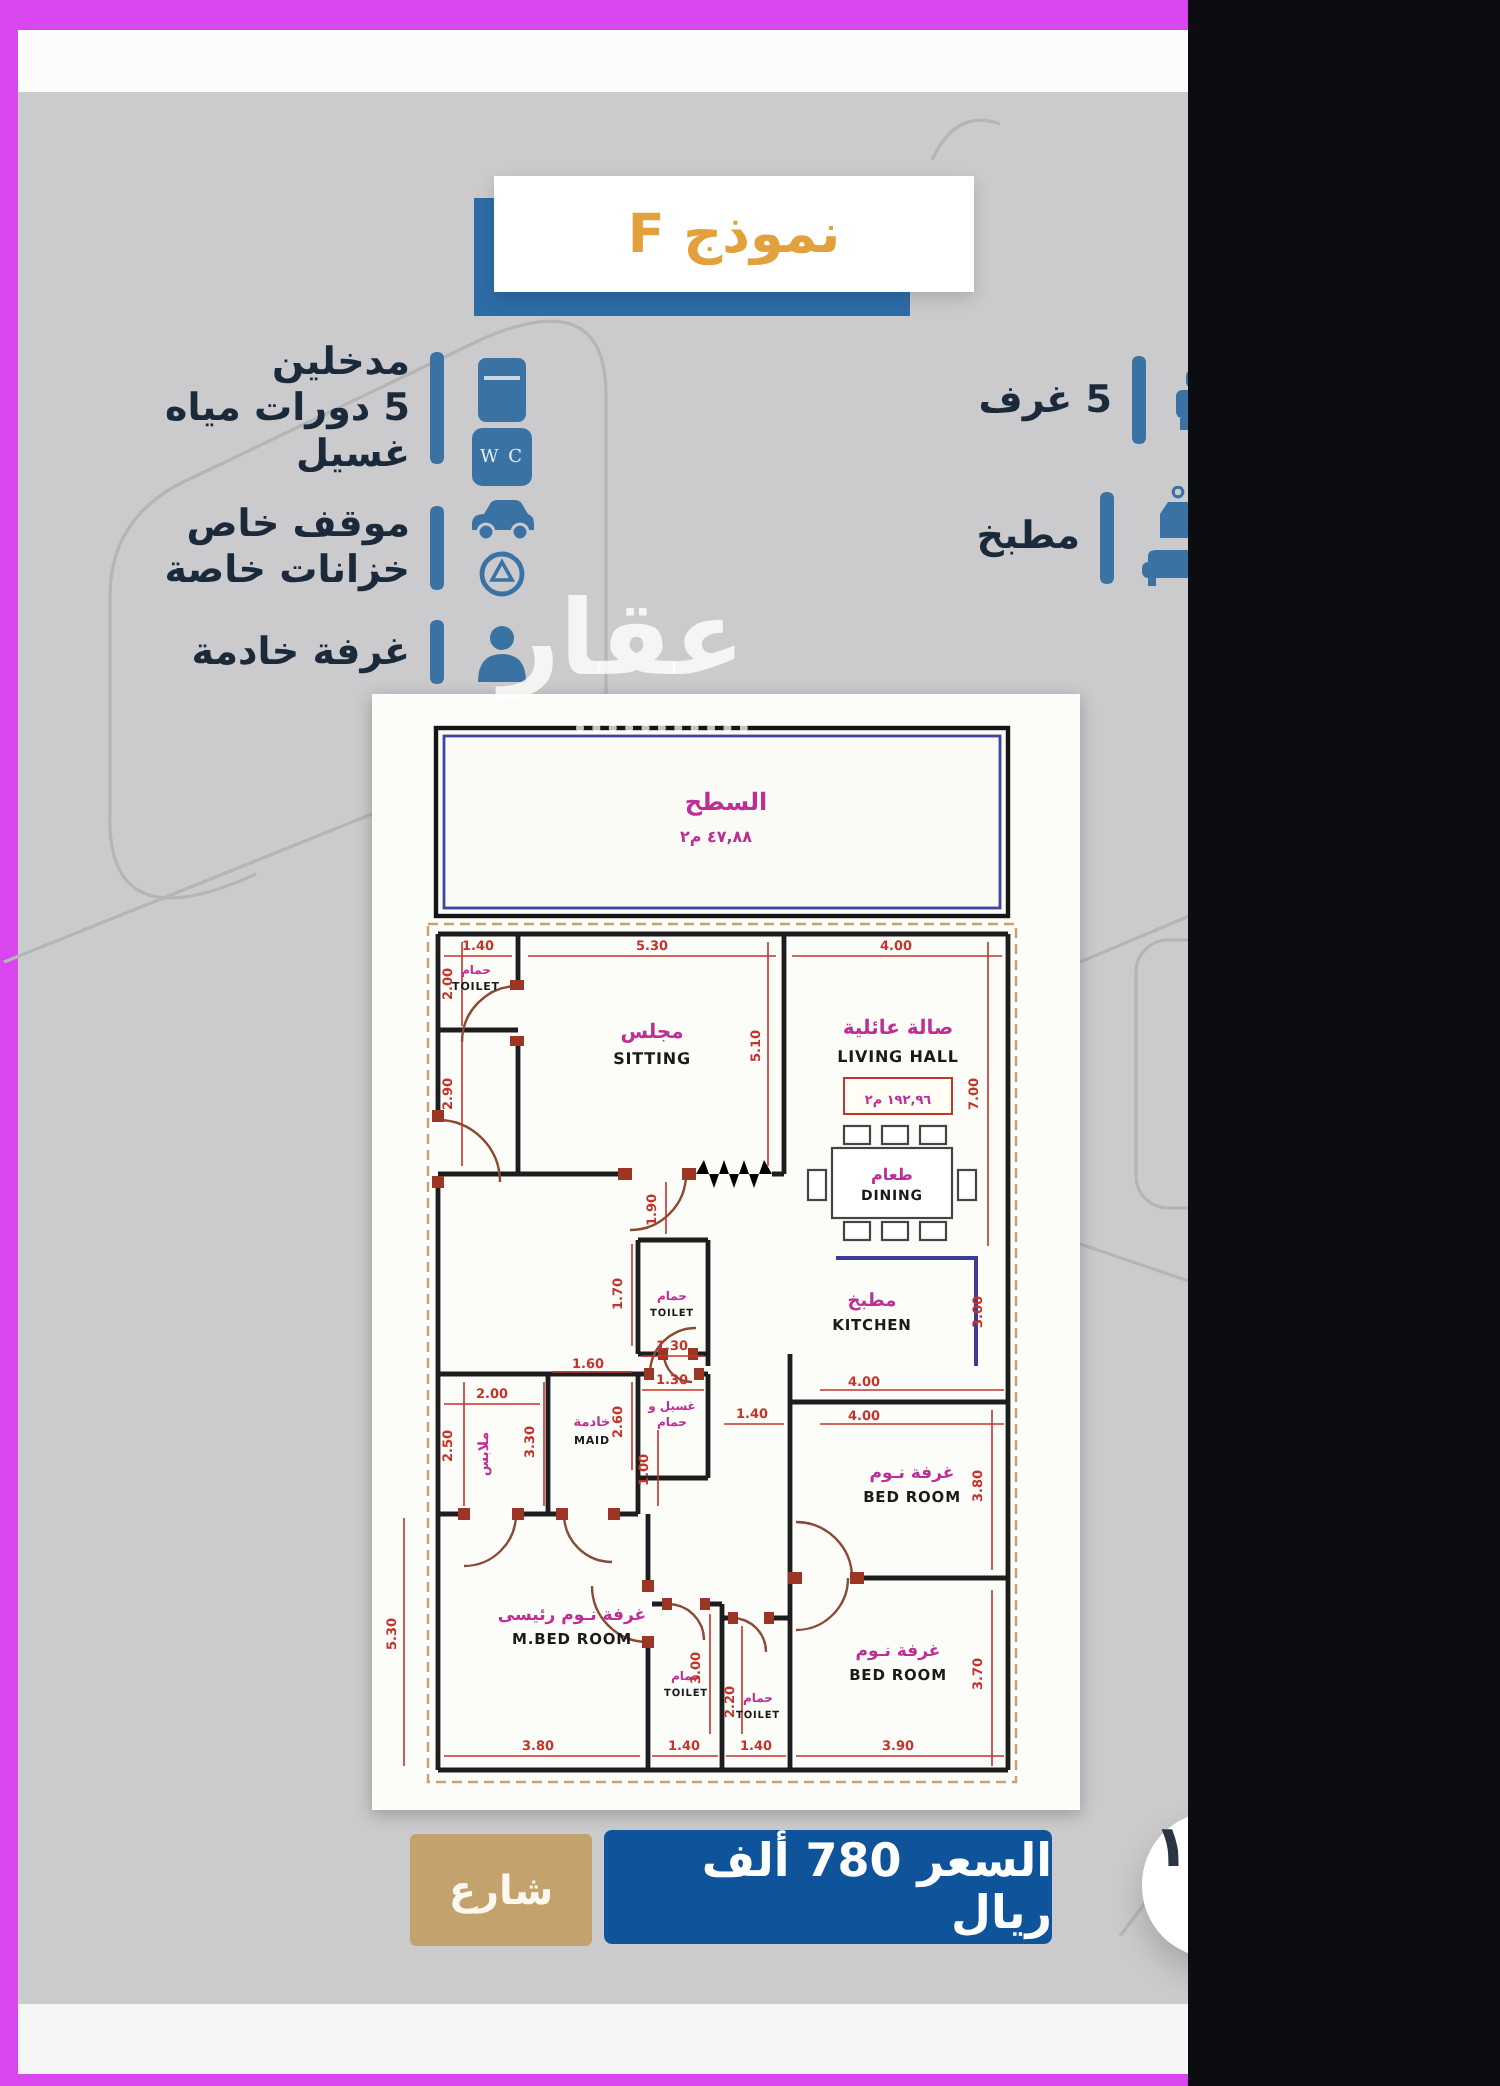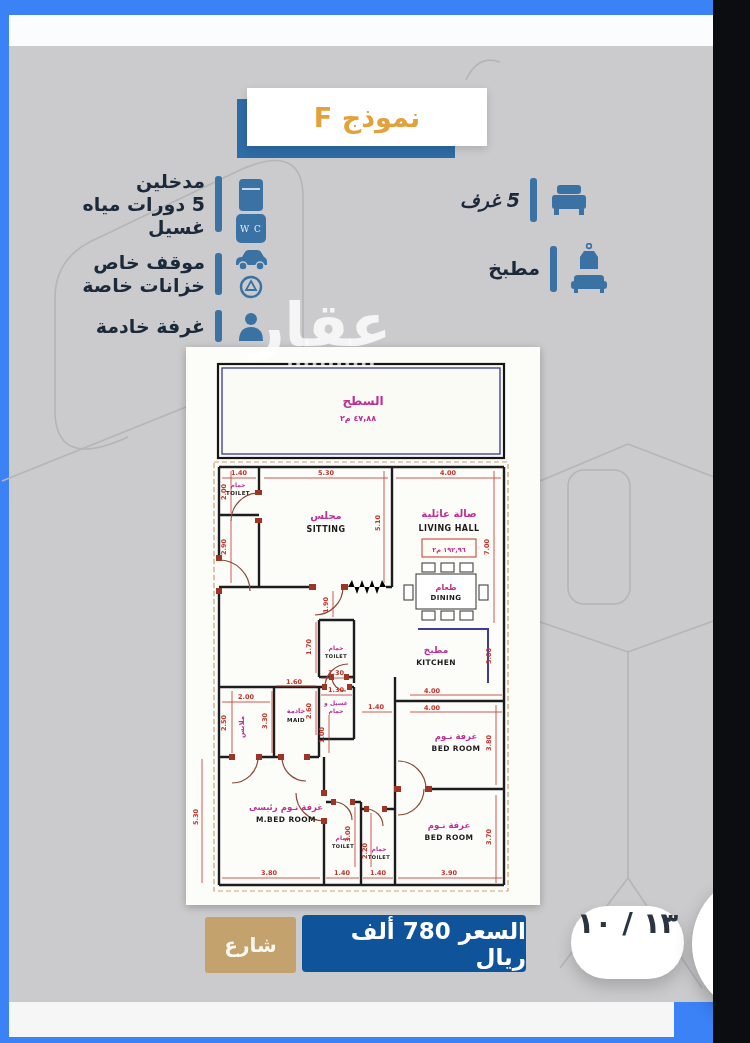--- a/index.html
+++ b/index.html
@@ -1,17 +1,17 @@
 <!DOCTYPE html>
 <html><head>
 <meta charset="utf-8">
 <style>
   html,body{margin:0;padding:0;background:#0c0d10;}
-  .stage{position:relative;width:686px;height:1043px;overflow:hidden;background:#3b82f6;
-         font-family:"DejaVu Sans",sans-serif;padding-left:27px;}
+  .stage{position:relative;width:594px;height:1043px;overflow:hidden;background:#d946ef;
+         font-family:"DejaVu Sans",sans-serif;}
   
   .top-white{position:absolute;left:9px;top:15px;width:719px;height:31px;background:#fbfcfd;}
   .main-gray{position:absolute;left:9px;top:46px;width:719px;height:956px;background:#cbcbcd;}
   .bottom-white{position:absolute;left:9px;top:1002px;width:665px;height:35px;background:#f6f6f7;}
   
   .deco{position:absolute;left:0;top:0;z-index:1;pointer-events:none;}
   .deco path,.deco rect{stroke:#b5b5b8;stroke-width:1.6;fill:none;}
   
   .title-shadow{position:absolute;left:237px;top:99px;width:218px;height:59px;background:#2e6ca6;z-index:2;}
   .title-card{position:absolute;left:247px;top:88px;width:240px;height:58px;background:#ffffff;z-index:3;
@@ -33,21 +33,21 @@
              display:flex;align-items:center;justify-content:center;color:#ffffff;font-size:23px;font-weight:bold;z-index:4;cursor:pointer;}
   .btn-price span,.btn-street span{direction:rtl;}
   .pill-counter{position:absolute;left:571px;top:906px;width:113px;height:73px;background:#ffffff;border-radius:36px;
                 display:flex;align-items:flex-start;justify-content:center;color:#2a3442;font-size:29px;font-weight:bold;
                 box-shadow:0 8px 16px rgba(0,0,0,.18);z-index:4;cursor:pointer;}
   .dots-circle{position:absolute;left:692px;top:872px;width:144px;height:144px;border-radius:50%;background:#ffffff;
                box-shadow:0 8px 18px rgba(0,0,0,.25);z-index:5;cursor:pointer;}
   .dots-circle i{position:absolute;width:9px;height:9px;border-radius:50%;background:#5b6068;}
   
   .watermark{position:absolute;left:250px;top:290px;z-index:6;color:rgba(255,255,255,.8);
-             font-size:60px;font-weight:bold;direction:rtl;pointer-events:none;}
+             font-size:52px;font-weight:bold;direction:rtl;pointer-events:none;}
   .watermark-sub{position:absolute;left:288px;top:362px;width:86px;border-bottom:4px dotted rgba(255,255,255,.75);z-index:6;pointer-events:none;}
   
   .sheet{position:absolute;left:186px;top:347px;width:354px;height:558px;background:#fcfcf8;z-index:2;
          box-shadow:0 2px 8px rgba(0,0,0,.25);}
   .plan-walls path, .plan-walls polyline{stroke:#1d1d1f;stroke-width:2.4;fill:none;}
   .plan-bound{stroke:#c9a26e;stroke-width:1.2;fill:none;stroke-dasharray:5 3;}
   .plan-roof-outer{stroke:#151515;stroke-width:2.2;fill:#fbfbf5;}
   .plan-roof-inner{stroke:#4343a0;stroke-width:1.4;fill:none;}
   .plan-counter{stroke:#3c3c96;stroke-width:2;fill:none;}
   .plan-doors path, .plan-doors polyline{stroke:#8a4a35;stroke-width:1.2;fill:none;}
@@ -122,21 +122,21 @@
     </div>
     <div class="fbar" style="height:32px;"></div>
     <div class="ficons" style="width:40px;">
       <svg width="28" height="30" viewBox="0 0 28 30">
         <circle cx="14" cy="8" r="6" fill="#3a72a4"></circle>
         <path d="M2,30 Q2,16 14,16 Q26,16 26,30 Z" fill="#3a72a4"></path>
       </svg>
     </div>
   </div>
 
-  <div class="feat" style="left:352px;top:178px;font-style:italic;">
+  <div class="feat" style="left:388px;top:178px;">
     <div class="ftxt" style="width:168px;">
       <div>5 غرف</div>
     </div>
     <div class="fbar" style="height:44px;"></div>
     <div class="ficons" style="width:46px;">
       <svg width="40" height="34" viewBox="0 0 40 34">
         <rect x="8" y="2" width="24" height="9" rx="3" fill="#3a72a4"></rect>
         <rect x="3" y="12" width="34" height="14" rx="3" fill="#3a72a4"></rect>
         <rect x="5" y="26" width="5" height="6" fill="#3a72a4"></rect>
         <rect x="30" y="26" width="5" height="6" fill="#3a72a4"></rect>

